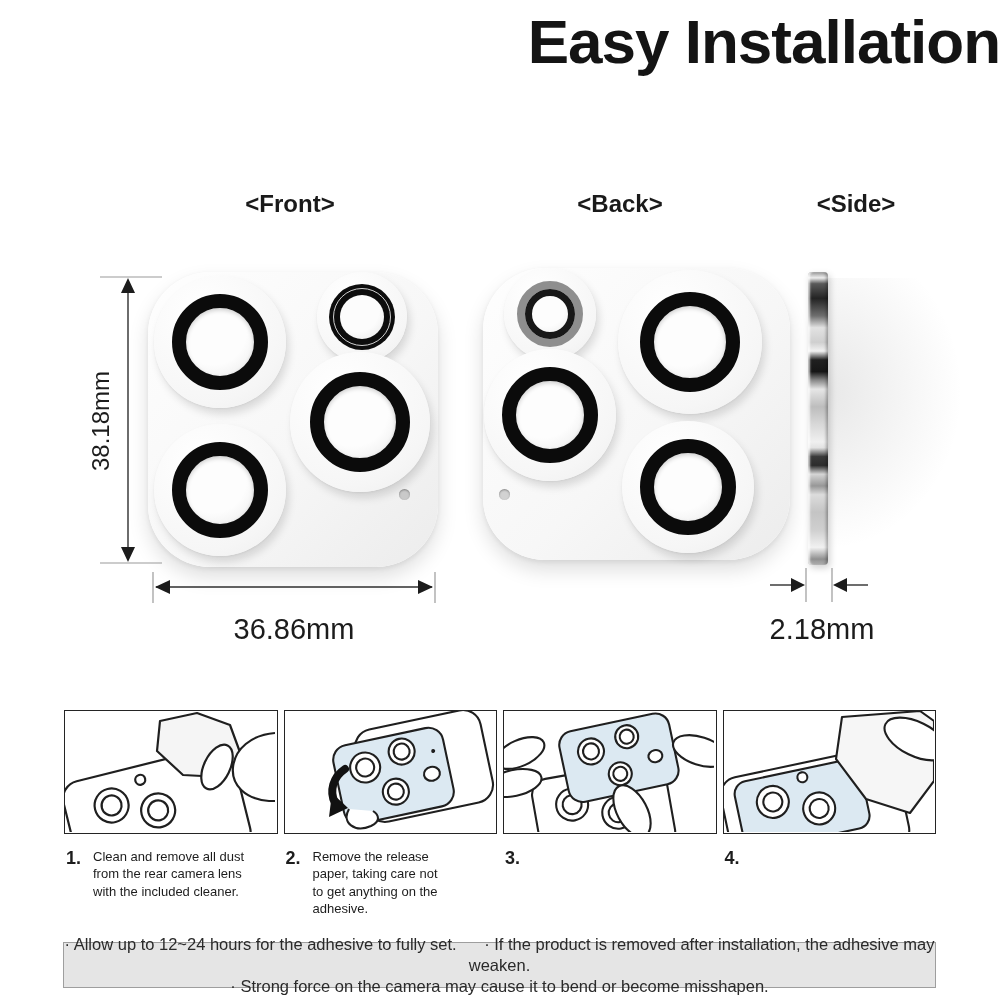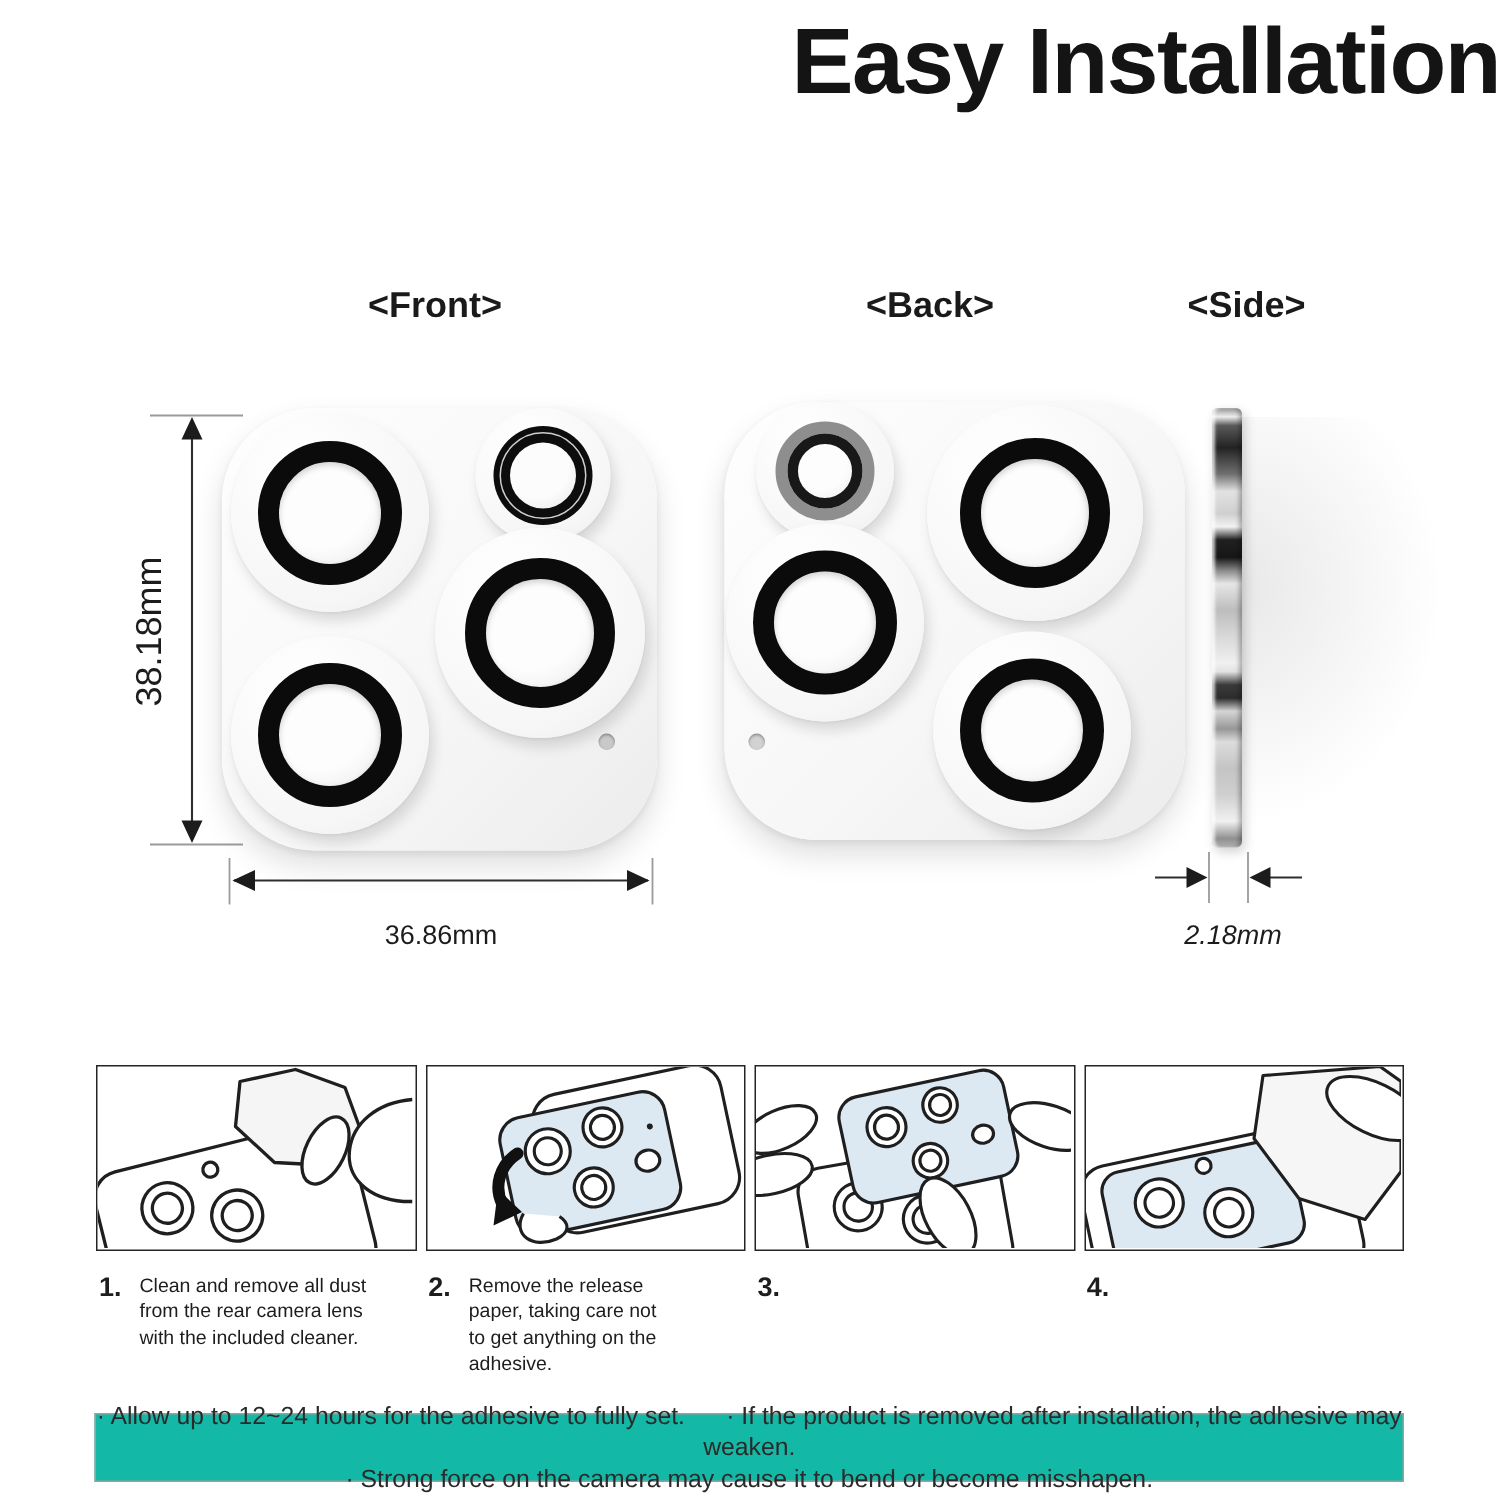--- a/index.html
+++ b/index.html
@@ -3,21 +3,21 @@
 <meta charset="utf-8">
 <style>
   * { margin:0; padding:0; box-sizing:border-box; }
   body { width:1000px; height:1000px; background:#fff; font-family:"Liberation Sans", sans-serif; color:#161616; }
   .canvas { position:relative; width:1000px; height:1000px; overflow:hidden; background:#fff; }
 
   .title { position:absolute; top:6px; left:0; width:1000px; text-align:right;
            font-size:62px; font-weight:700; letter-spacing:-1px; color:#141414; }
 
   .view-label { position:absolute; width:220px; text-align:center; font-size:24px; font-weight:600; color:#1a1a1a; top:190px; }
-  .vl-front { left:180px; } .vl-back { left:510px; } .vl-side { left:721px; }
+  .vl-front { left:180px; } .vl-back { left:510px; } .vl-side { left:746px; }
 
   
   .plate { position:absolute; border-radius:62px;
            background:linear-gradient(135deg,#fefefe 0%,#f7f7f7 55%,#ececec 100%);
            box-shadow:0 10px 20px rgba(0,0,0,0.13), 0 2px 5px rgba(0,0,0,0.07); }
   .plate-front { left:148px; top:272px; width:290px; height:295px; }
   .plate-back  { left:483px; top:268px; width:307px; height:292px; }
 
   .bump { position:absolute; border-radius:50%;
           background:radial-gradient(circle at 35% 28%, #ffffff 0%, #f6f6f6 70%, #ededed 100%);
@@ -39,35 +39,35 @@
   .side-glow { position:absolute; left:824px; top:278px; width:150px; height:285px;
                background:radial-gradient(ellipse at 0% 40%, rgba(110,110,110,0.16), rgba(255,255,255,0) 65%); }
   .side-strip { position:absolute; left:808px; top:272px; width:20px; height:293px; border-radius:4px;
       background:linear-gradient(180deg,#9a9a9a 0%,#ededed 2%,#5a5a5a 4%,#232323 9%,#6f6f6f 15%,
         #e2e2e2 19%,#cfcfcf 24%,#f2f2f2 27%,#202020 30%,#161616 34%,#8a8a8a 37%,#e6e6e6 40%,
         #bdbdbd 46%,#d8d8d8 52%,#f0f0f0 58%,#e2e2e2 60%,#3a3a3a 63%,#2c2c2c 66%,#d5d5d5 69%,
         #979797 73%,#dcdcdc 76%,#c4c4c4 82%,#cfcfcf 88%,#f1f1f1 94%,#8f8f8f 98%,#b5b5b5 100%);
       box-shadow:inset 2px 0 2px rgba(255,255,255,0.75), inset -2px 0 3px rgba(0,0,0,0.28), 2px 3px 7px rgba(0,0,0,0.18); }
 
   .dim-svg { position:absolute; }
-  .dim-label { position:absolute; font-size:18px; color:#1c1c1c; text-align:center; }
+  .dim-label { position:absolute; font-size:29px; color:#1c1c1c; text-align:center; }
   .dim-label-v { left:38px; top:407px; width:125px; transform:rotate(-90deg); font-size:24px; }
 
   
   .steps { position:absolute; left:64px; top:710px; width:872px; display:flex; gap:6px; }
   .step { width:213.5px; }
   .step-figure { height:124px; border:1.5px solid #242424; background:#fff; overflow:hidden; }
   .step-figure svg { display:block; }
   .step-caption { display:flex; margin-top:14px; padding:0 2px; }
   .step-num { width:27px; font-size:18px; font-weight:700; color:#1d1d1d; flex:none; }
   .step-body { font-size:13px; line-height:1.33; color:#1d1d1d; white-space:pre-line; }
 
   
   .footer-box { position:absolute; left:63px; top:942px; width:873px; height:46px;
-                border:1.5px solid #9e9e9e; background:#14b8a6;
+                border:1.5px solid #9e9e9e; background:#e5e5e5;
                 display:flex; flex-direction:column; justify-content:center; }
   .footer-line { text-align:center; font-size:16.5px; line-height:21px; color:#2a2a2a; white-space:pre-wrap; }
 </style>
 </head>
 <body>
 
 <div class="canvas">
 
   <div class="title">Easy Installation</div>
 
@@ -126,21 +126,21 @@
   <div class="dim-label" style="left:194px;top:613px;width:200px;">36.86mm</div>
 
   <svg class="dim-svg" style="left:762px;top:568px;" width="116" height="40">
     <line x1="44" y1="0" x2="44" y2="34" stroke="#9a9a9a" stroke-width="1.2"></line>
     <line x1="70" y1="0" x2="70" y2="34" stroke="#9a9a9a" stroke-width="1.2"></line>
     <line x1="8" y1="17" x2="40" y2="17" stroke="#2e2e2e" stroke-width="1.4"></line>
     <polygon points="43,17 29,10 29,24" fill="#1c1c1c"></polygon>
     <line x1="74" y1="17" x2="106" y2="17" stroke="#2e2e2e" stroke-width="1.4"></line>
     <polygon points="71,17 85,10 85,24" fill="#1c1c1c"></polygon>
   </svg>
-  <div class="dim-label" style="left:742px;top:613px;width:160px;font-style:italic;">2.18mm</div>
+  <div class="dim-label" style="left:742px;top:613px;width:160px;">2.18mm</div>
 
   <div class="steps">
 
     <div class="step">
       <div class="step-figure">
         <svg width="210" height="121" viewBox="0 0 210 121">
           <g stroke="#1f1f1f" stroke-width="2.2" fill="#fff" stroke-linejoin="round">
             <g transform="rotate(-14 90 95)">
               <rect x="2" y="52" width="175" height="105" rx="18"></rect>
               <circle cx="48" cy="84" r="17"></circle>

